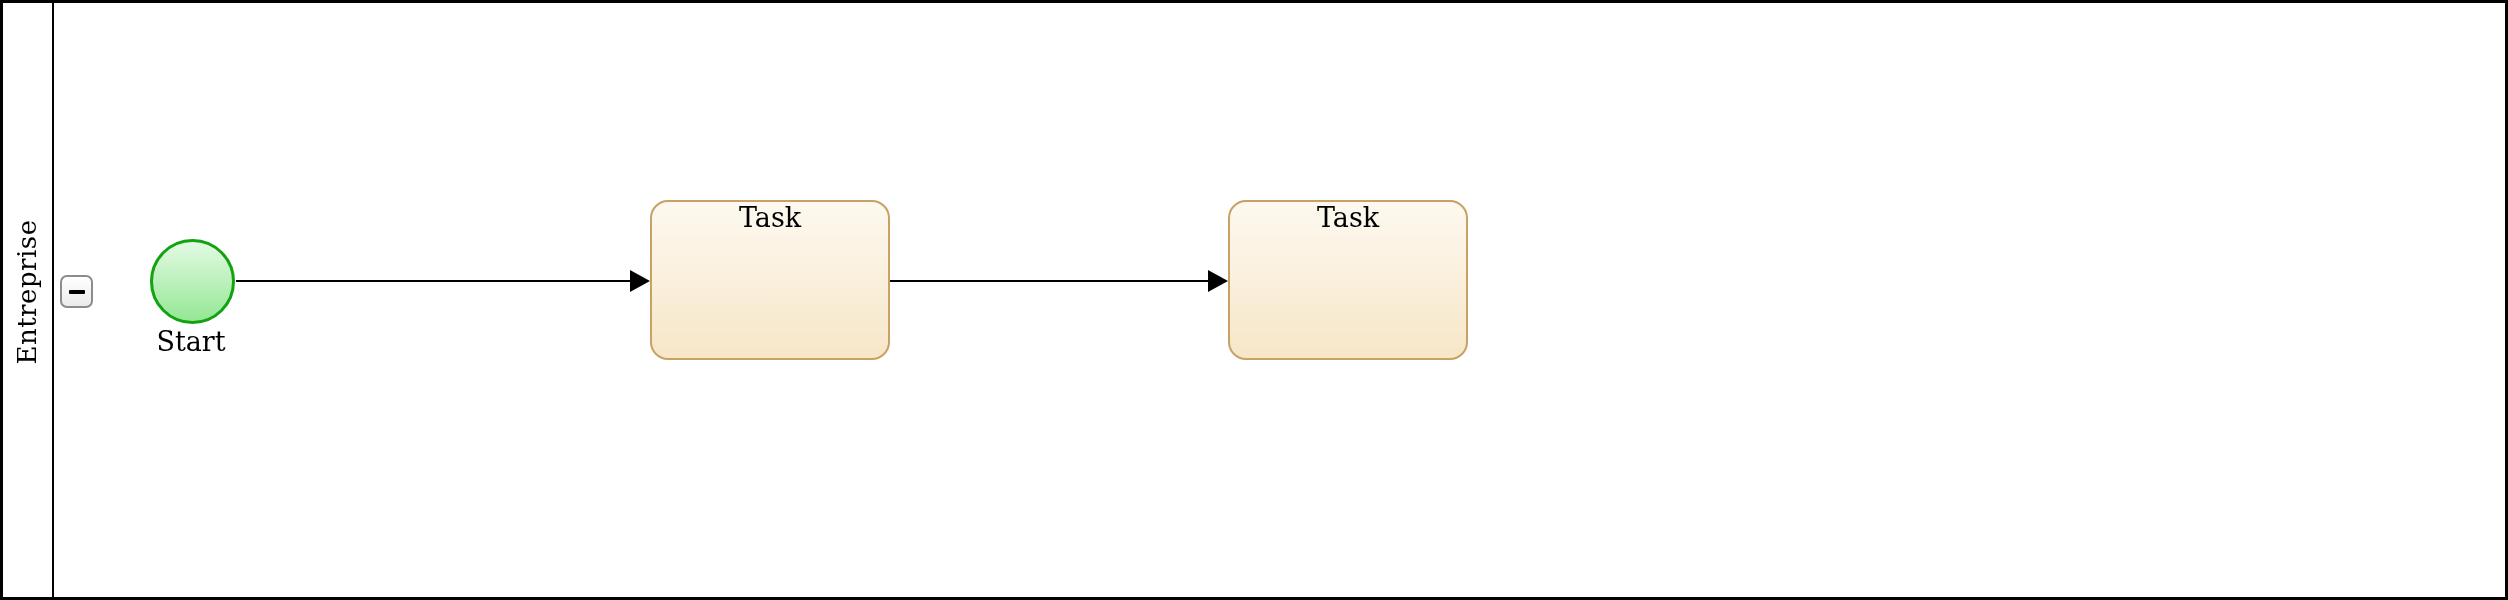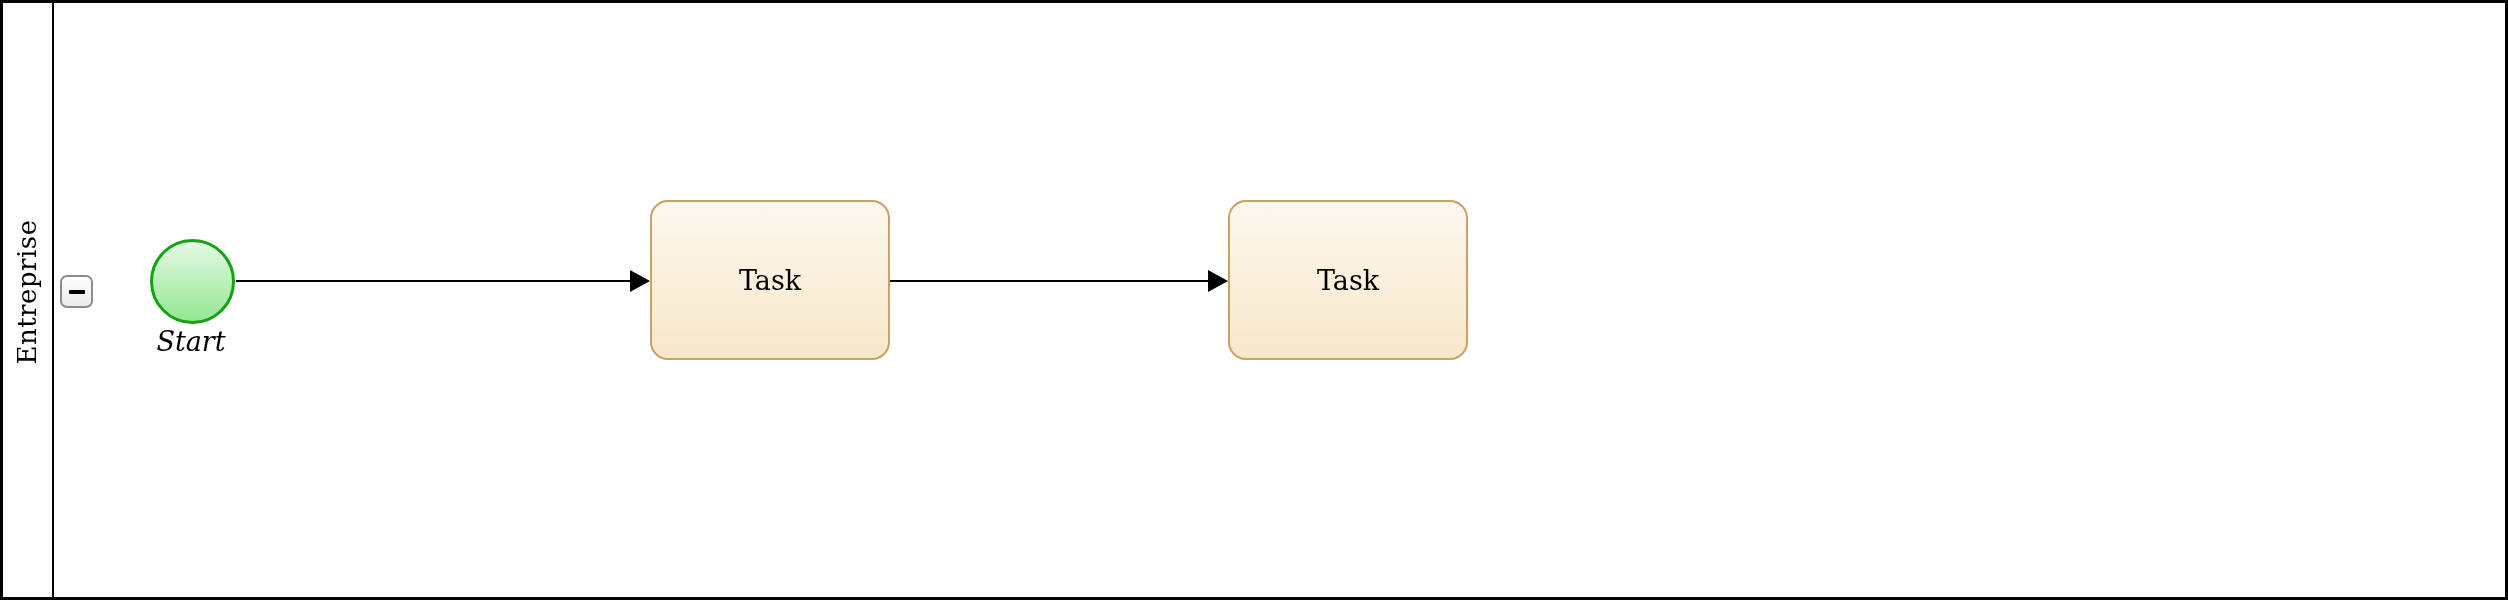--- a/index.html
+++ b/index.html
@@ -69,33 +69,31 @@
     background: linear-gradient(180deg, #e3fae3 0%, #94e794 100%);
     cursor: pointer;
   }
   .start-label {
     position: absolute;
     left: 191px;
     top: 326px;
     transform: translateX(-50%);
     font-size: 27px;
     white-space: nowrap;
-    font-style: italic;
   }
   .task {
     position: absolute;
     top: 200px;
     width: 240px;
     height: 160px;
     box-sizing: border-box;
     border: 2px solid #c8a165;
     border-radius: 18px;
     background: linear-gradient(180deg, #fdf9f0 0%, #f7e6c8 100%);
     display: flex;
-    align-items: center;
     justify-content: center;
     font-size: 27px;
     cursor: pointer;
   }
   .task-1 { left: 650px; }
   .task-2 { left: 1228px; }
   .flow {
     position: absolute;
     top: 270px;
     height: 22px;

